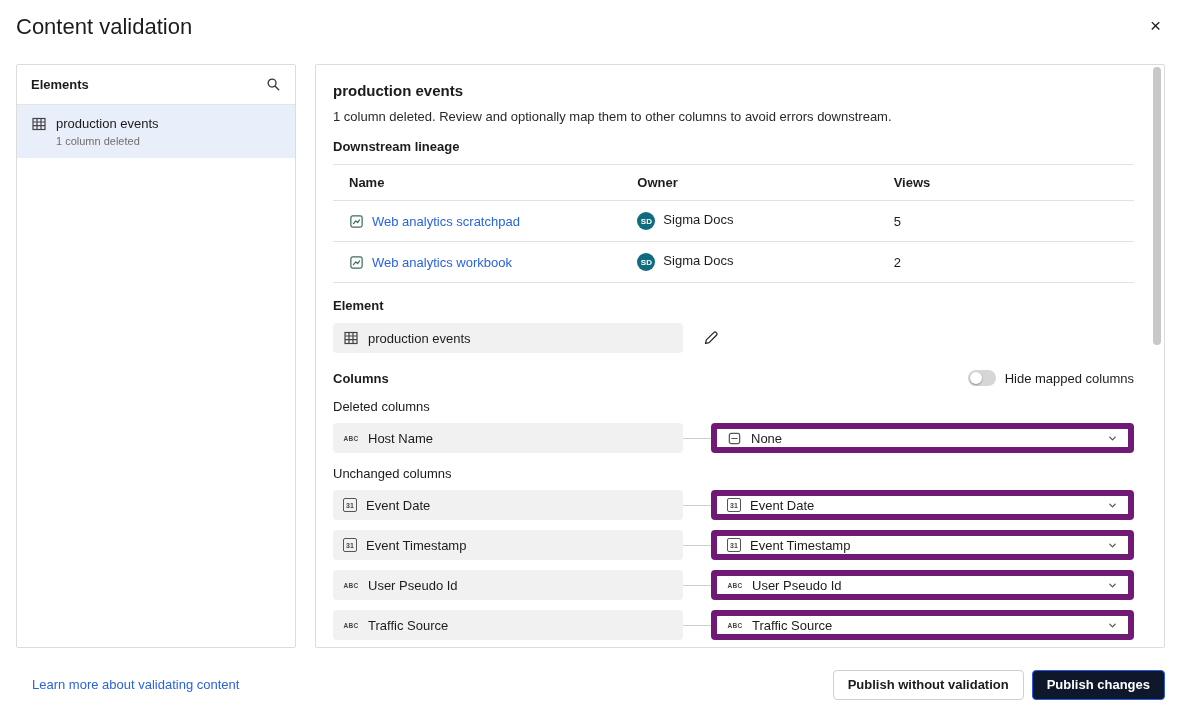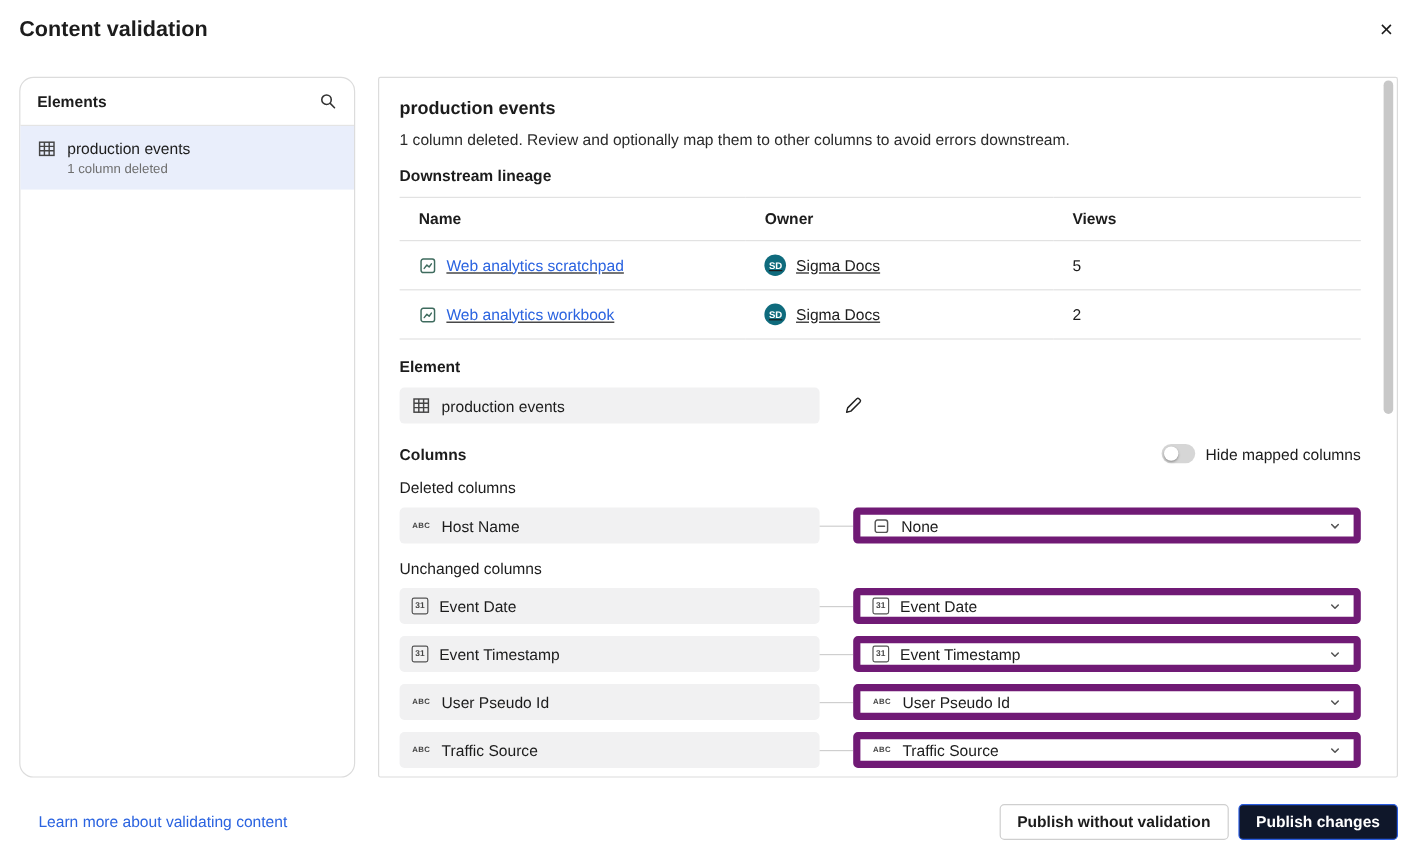--- a/index.html
+++ b/index.html
@@ -13,36 +13,36 @@
     overflow: hidden;
   }
   
   .modal-header {
     height: 64px;
     padding: 14px 16px 0 16px;
     display: flex;
     justify-content: space-between;
     align-items: flex-start;
   }
-  .title { font-size: 18px; font-weight: 700; }
+  .title { font-size: 22px; font-weight: 400; }
   .close-btn {
     background: none; border: none; cursor: pointer;
     font-size: 19px; line-height: 1; color: #1c1c1c; padding: 2px 4px;
   }
   
   .body-wrap {
     display: flex;
     gap: 19px;
     padding: 0 16px;
     height: 584px;
   }
   .sidebar {
     width: 280px; flex-shrink: 0;
     border: 1px solid #dcdcdc;
-    border-radius: 12px;
+    border-radius: 2px;
     background: #fff;
   }
   .sidebar-header {
     display: flex; justify-content: space-between; align-items: center;
     padding: 12px 14px;
     border-bottom: 1px solid #e4e4e4;
   }
   .sidebar-header .label { font-weight: 700; }
   .sidebar-item {
     display: flex; gap: 9px; align-items: flex-start;
@@ -67,21 +67,21 @@
   .m-desc { margin-bottom: 14px; color: #2a2a2a; }
   .sec-h { font-size: 13px; font-weight: 700; margin: 15px 0 10px; }
 
   
   table.lineage { width: 100%; border-collapse: collapse; border-top: 1px solid #e2e2e2; }
   .lineage th {
     text-align: left; font-weight: 700; font-size: 13px;
     padding: 10px 16px; border-bottom: 1px solid #e2e2e2;
   }
   .lineage td { padding: 11px 16px; border-bottom: 1px solid #e2e2e2; }
-  .name-cell, .owner-cell { display: flex; align-items: center; gap: 8px; text-decoration: underline; }
+  .name-cell, .owner-cell { display: flex; align-items: flex-start; gap: 8px; }
   .link { color: #2a63e0; text-decoration: none; cursor: pointer; }
   .avatar {
     width: 18px; height: 18px; border-radius: 50%;
     background: #0f6b7d; color: #fff;
     font-size: 8px; font-weight: 700;
     display: inline-flex; align-items: center; justify-content: center;
     flex-shrink: 0;
   }
 
   

